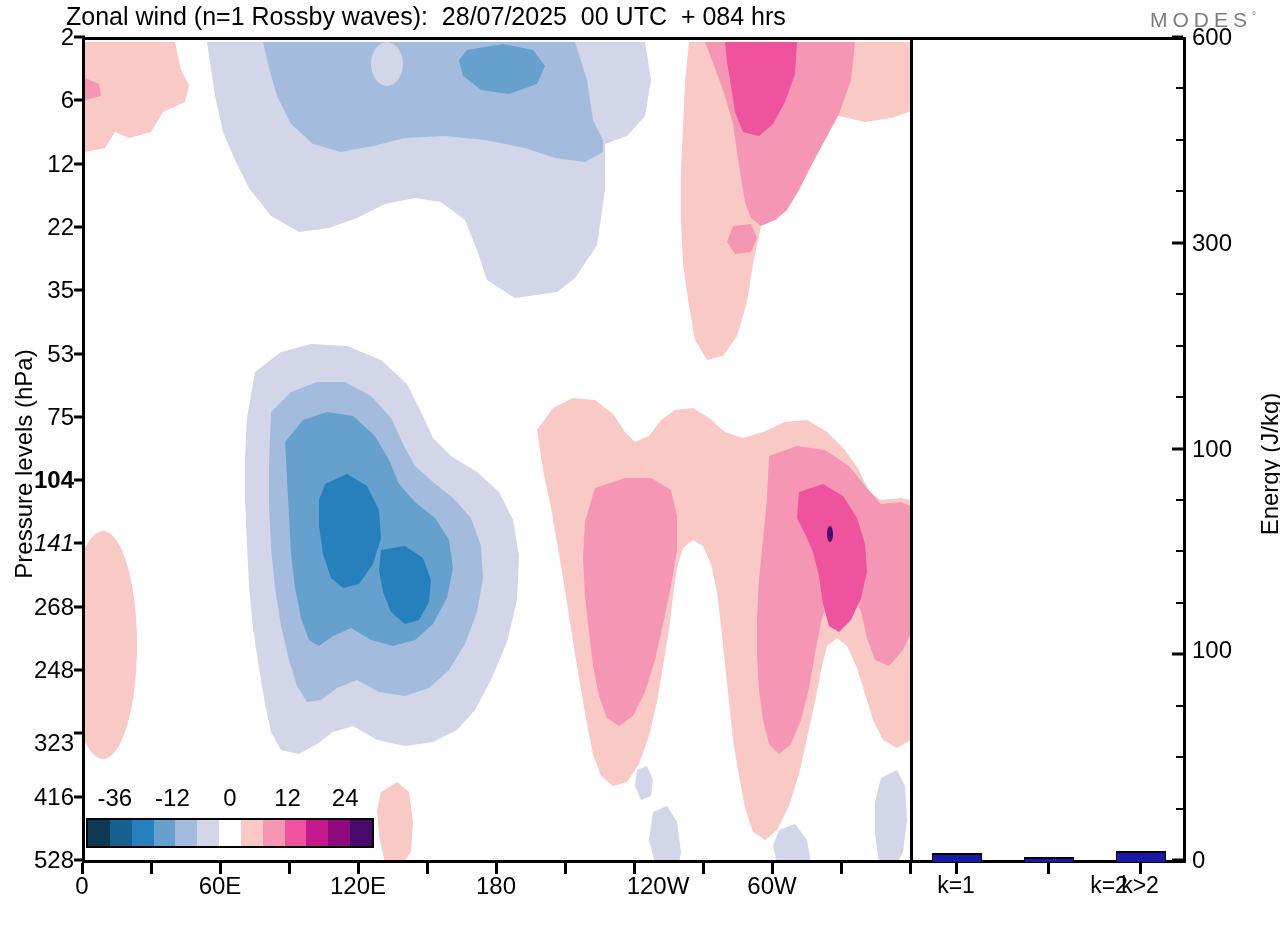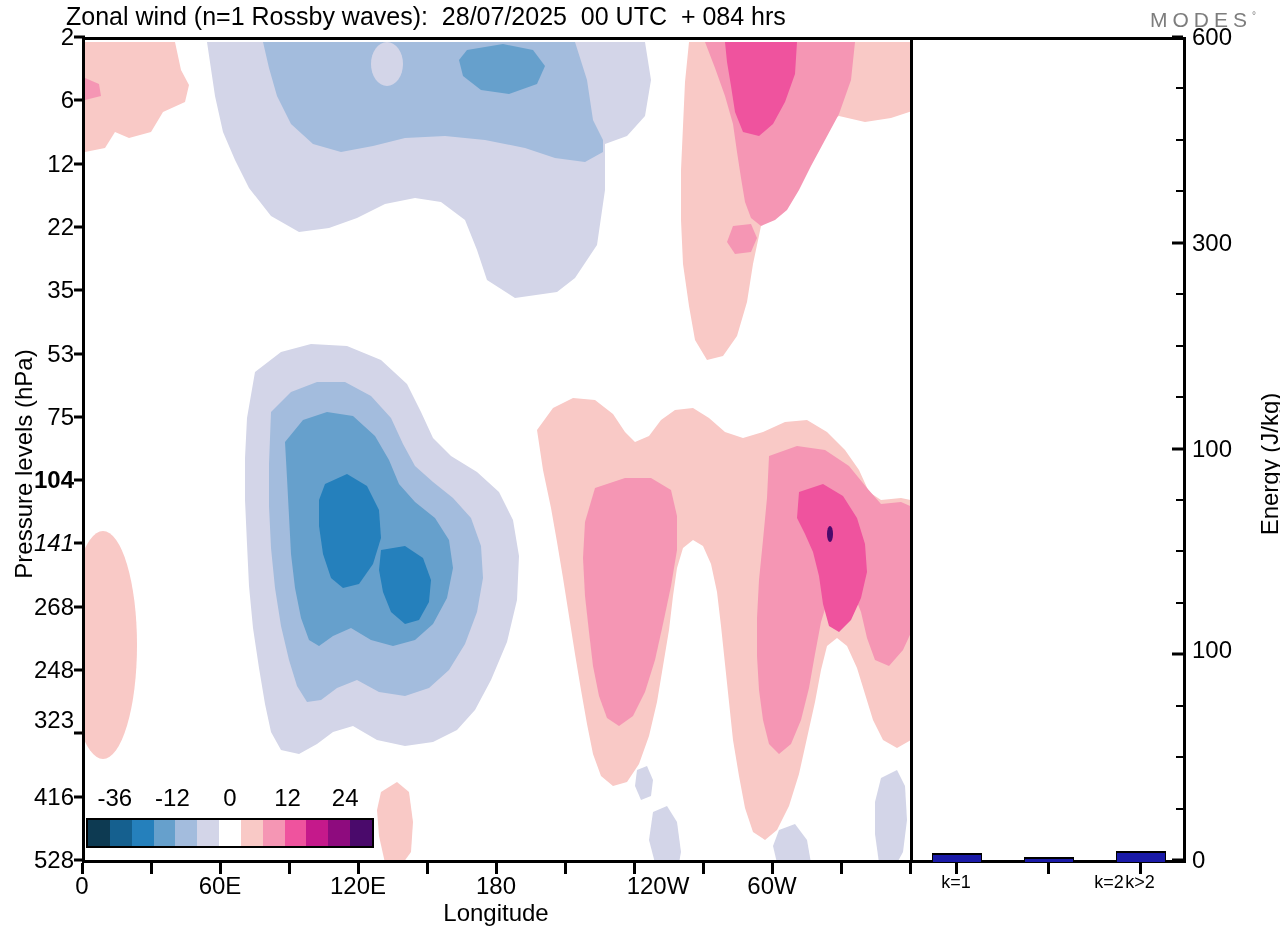--- a/index.html
+++ b/index.html
@@ -158,21 +158,21 @@
   .bar {
     position: absolute;
     background: #1a1aa8;
     border-top: 2px solid #000;
     border-left: 1px solid #000;
     border-right: 1px solid #000;
   }
   .barlabel {
     position: absolute;
     top: 872px;
-    font-size: 18px; color: #000;
+    font-size: 23px; color: #000;
     transform: translateX(-50%);
     white-space: nowrap;
   }
   .bartick {
     position: absolute;
     top: 863px;
     width: 3px; height: 11px;
     background: #000;
   }
 
@@ -297,21 +297,21 @@
       <div class="ylabel" style="top: 416.846px;">75</div>
       <div class="ytick" style="top: 416.846px;"></div>
       <div class="ylabel" style="top: 480.154px; font-weight: bold;">104</div>
       <div class="ytick" style="top: 480.154px;"></div>
       <div class="ylabel" style="top: 543.462px; font-style: italic;">141</div>
       <div class="ytick" style="top: 543.462px;"></div>
       <div class="ylabel" style="top: 606.769px;">268</div>
       <div class="ytick" style="top: 606.769px;"></div>
       <div class="ylabel" style="top: 670.077px;">248</div>
       <div class="ytick" style="top: 670.077px;"></div>
-      <div class="ylabel" style="top: 720px;">323</div>
+      <div class="ylabel" style="top: 743px;">323</div>
       <div class="ytick" style="top: 733.385px;"></div>
       <div class="ylabel" style="top: 796.692px;">416</div>
       <div class="ytick" style="top: 796.692px;"></div>
       <div class="ylabel" style="top: 860px;">528</div>
       <div class="ytick" style="top: 860px;"></div>
     </div>
   <div class="yaxis-title">Pressure levels (hPa)</div>
 
   <div id="x-axis">
       <div class="xtick" style="left: 81px;"></div>
@@ -327,21 +327,20 @@
       <div class="xtick" style="left: 771px;"></div>
       <div class="xtick" style="left: 840px;"></div>
       <div class="xtick" style="left: 909px;"></div>
       <div class="xlabel" style="left: 82px;">0</div>
       <div class="xlabel" style="left: 220px;">60E</div>
       <div class="xlabel" style="left: 358px;">120E</div>
       <div class="xlabel" style="left: 496px;">180</div>
       <div class="xlabel" style="left: 658px;">120W</div>
       <div class="xlabel" style="left: 772px;">60W</div>
     </div>
-  <div class="xaxis-title">Longitude</div>
 
   <div id="r-axis">
       <div class="rtick minor" style="top: 808.562px;"></div>
       <div class="rtick minor" style="top: 757.125px;"></div>
       <div class="rtick minor" style="top: 705.688px;"></div>
       <div class="rtick minor" style="top: 602.812px;"></div>
       <div class="rtick minor" style="top: 551.375px;"></div>
       <div class="rtick minor" style="top: 499.938px;"></div>
       <div class="rtick minor" style="top: 397.062px;"></div>
       <div class="rtick minor" style="top: 345.625px;"></div>

